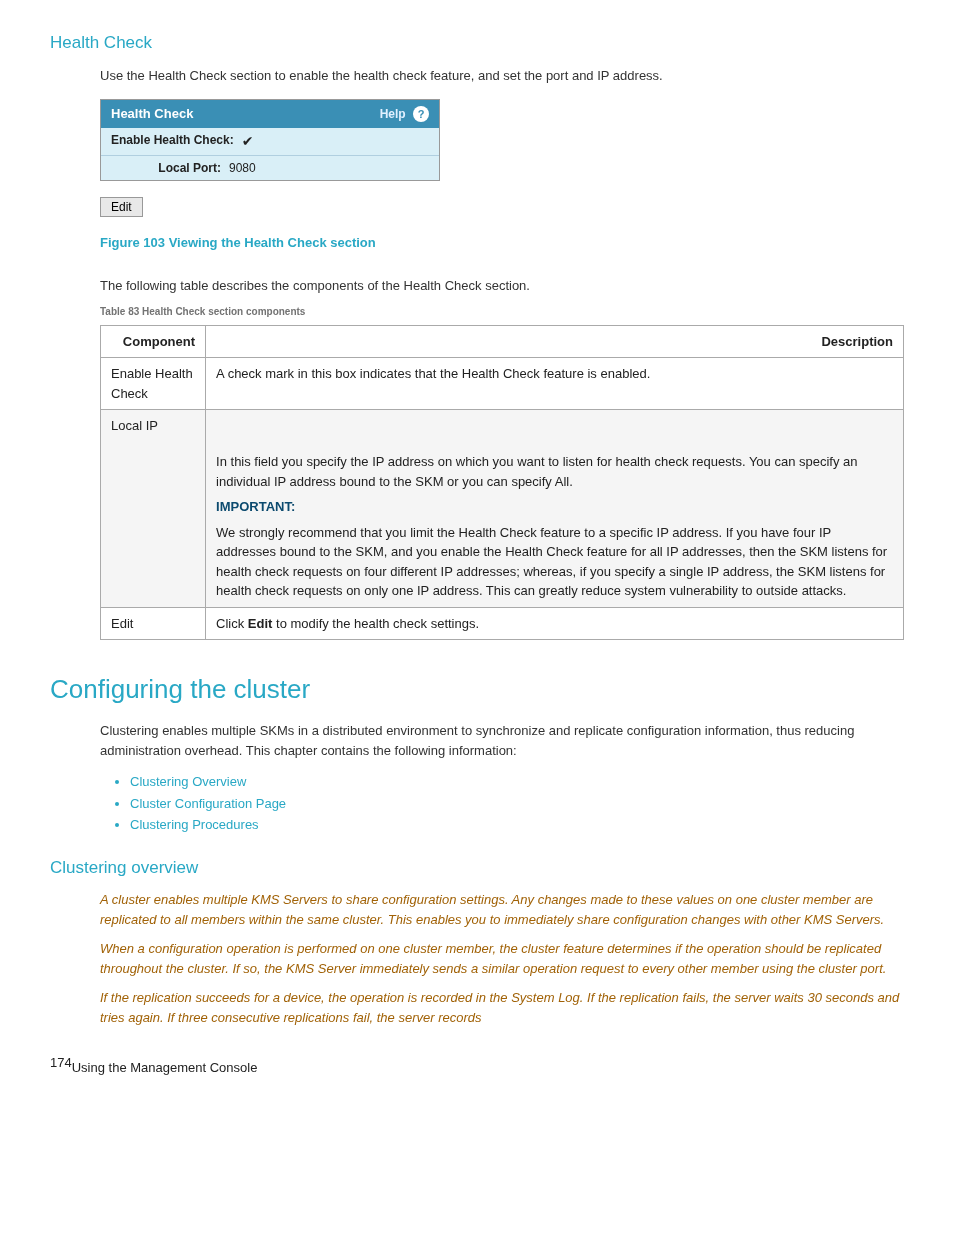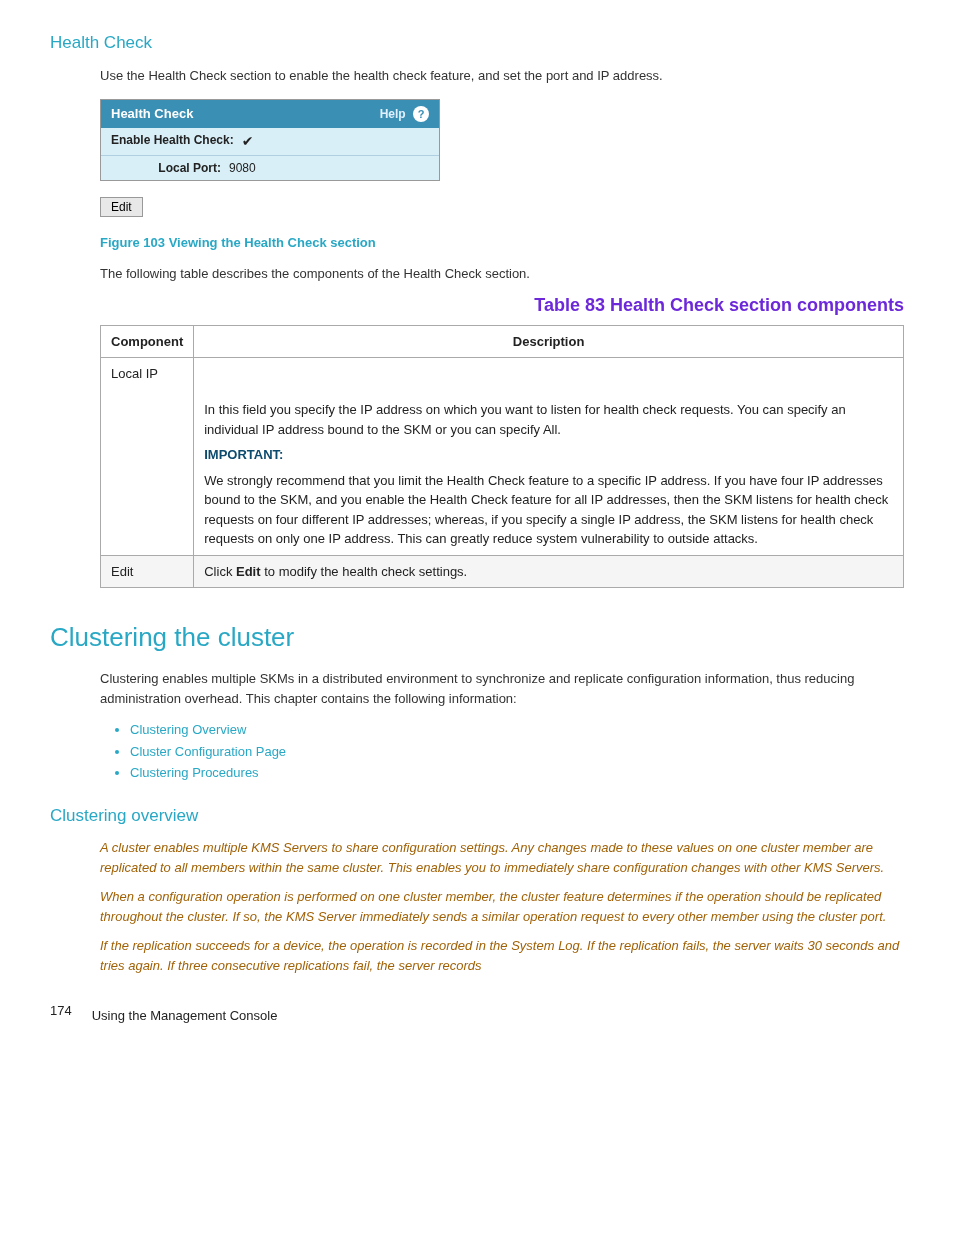--- a/index.html
+++ b/index.html
@@ -95,48 +95,47 @@
       border: 1px solid #999;
       padding: 2px 10px;
       font-size: 12px;
       cursor: pointer;
     }
     .figure-caption {
       margin-left: 50px;
       color: #29a8c5;
       font-weight: bold;
       font-size: 13px;
-      margin-bottom: 12px;
+      margin-bottom: 24px;
     }
     .table-desc {
       margin-left: 50px;
       margin-bottom: 8px;
       color: #333;
     }
     .table-caption {
       margin-left: 50px;
-      color: #6d28d9;
-      font-weight: bold;
-      font-size: 18px;
+      color: #737373;
+      font-weight: bold;
+      font-size: 10px;
       margin-bottom: 6px;
-      text-align: right;
     }
     
     .data-table {
       margin-left: 50px;
       margin-right: 0;
       border-collapse: collapse;
       width: calc(100% - 50px);
       margin-bottom: 30px;
     }
     .data-table th {
       background: #fff;
       border: 1px solid #aaa;
       padding: 6px 10px;
-      text-align: center;
+      text-align: right;
       font-weight: bold;
       font-size: 13px;
     }
     .data-table td {
       border: 1px solid #aaa;
       padding: 6px 10px;
       font-size: 13px;
       vertical-align: top;
       color: #222;
     }
@@ -172,21 +171,20 @@
     .clustering-overview-text {
       margin-left: 50px;
       margin-bottom: 10px;
       color: #a16207;
       font-style: italic;
     }
     .page-footer {
       display: flex;
       align-items: center;
       margin-top: 20px;
-      gap: 20px;
     }
     .page-number {
       font-size: 13px;
       color: #222;
     }
     .footer-text {
       font-size: 13px;
       color: #222;
       margin-top: 11px;
     }
@@ -235,36 +233,40 @@
 
 <table class="data-table">
   <thead>
     <tr>
       <th>Component</th>
       <th>Description</th>
     </tr>
   </thead>
   <tbody>
     <tr>
+      <td>Enable Health Check</td>
+      <td>A check mark in this box indicates that the Health Check feature is enabled.</td>
+    </tr>
+    <tr>
       <td>Local IP</td>
       <td>
         <p style="margin-bottom:6px;margin-top:36px;">In this field you specify the IP address on which you want to listen for health check requests.  You can specify an individual IP address bound to the SKM or you can specify All.</p>
         <p style="margin-bottom:6px;"><span class="important-label">IMPORTANT:</span></p>
         <p>We strongly recommend that you limit the Health Check feature to a specific IP address. If you have four IP addresses bound to the SKM, and you enable the Health Check feature for all IP addresses, then the SKM listens for health check requests on four different IP addresses; whereas, if you specify a single IP address, the SKM listens for health check requests on only one IP address. This can greatly reduce system vulnerability to outside attacks.</p>
       </td>
     </tr>
     <tr>
       <td>Edit</td>
       <td>Click <span class="bold-inline">Edit</span> to modify the health check settings.</td>
     </tr>
   </tbody>
 </table>
 
 
-<h1 class="chapter-heading">Clustering the cluster</h1>
+<h1 class="chapter-heading">Configuring the cluster</h1>
 
 <p class="chapter-intro">Clustering enables multiple SKMs in a distributed environment to synchronize and replicate configuration information, thus reducing administration overhead. This chapter contains the following information:</p>
 
 <ul class="bullet-list">
   <li><a href="#">Clustering Overview</a></li>
   <li><a href="#">Cluster Configuration Page</a></li>
   <li><a href="#">Clustering Procedures</a></li>
 </ul>
 
 

